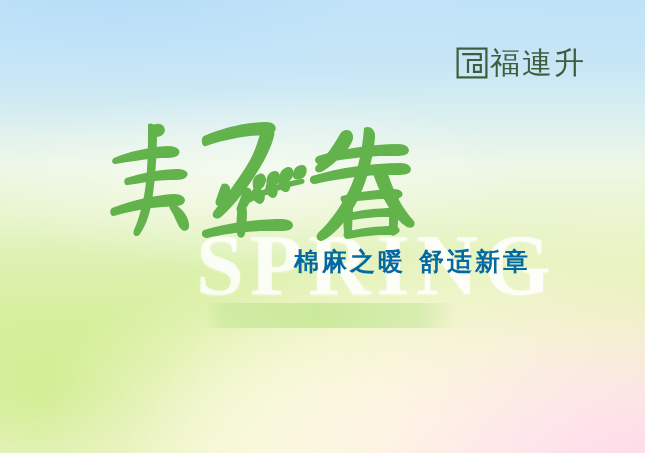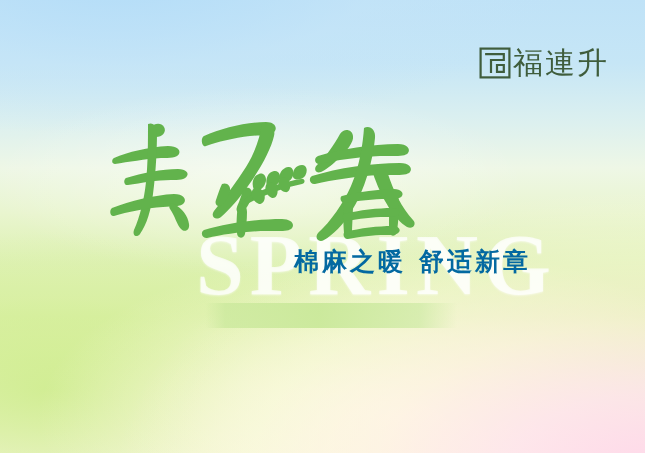--- a/index.html
+++ b/index.html
@@ -95,21 +95,21 @@
     color: rgba(255, 255, 255, 0.72);
     text-shadow: 0 1px 2px rgba(255,255,255,0.5);
     line-height: 1;
     user-select: none;
     white-space: nowrap;
   }
 
   
   .logo {
     position: absolute;
-    right: 36px;
+    right: 59px;
     top: 46px;
     display: flex;
     align-items: center;
     gap: 1px;
   }
   .logo-mark {
     width: 34px;
     height: 34px;
     flex: 0 0 auto;
   }

